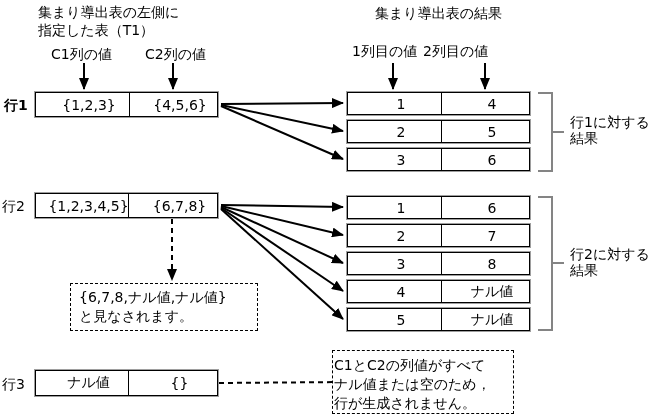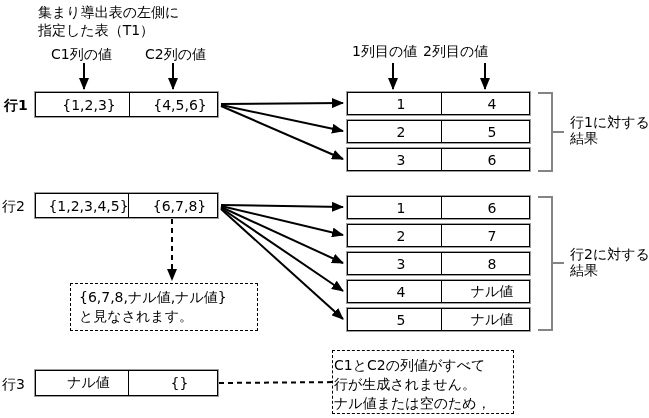--- a/index.html
+++ b/index.html
@@ -62,20 +62,21 @@
     <line x1="552" y1="132" x2="564" y2="132" stroke="#848484" stroke-width="2"></line>
     <path d="M538,197 H552 V330 H538" fill="none" stroke="#848484" stroke-width="2"></path>
     <line x1="552" y1="263" x2="564" y2="263" stroke="#848484" stroke-width="2"></line>
   </svg>
 
   <div class="txt" style="left:38px; top:3px;">集まり導出表の左側に</div>
   <div class="txt" style="left:38px; top:21px;">指定した表（T1）</div>
   <div class="txt" style="left:51px;  top:45px;">C1列の値</div>
   <div class="txt" style="left:145px; top:45px;">C2列の値</div>
 
+  <div class="txt" style="left:375px; top:4px;">集まり導出表の結果</div>
   <div class="txt" style="left:352px; top:42px;">1列目の値</div>
   <div class="txt" style="left:423px; top:42px;">2列目の値</div>
 
   <div class="rowlabel" style="left:4px; top:97px;font-weight:bold;">行1</div>
   <div class="tbox" style="left:35px; top:92px; width:183px; height:25px;">
     <div class="cell" style="width:93px;">{1,2,3}</div>
     <div class="cell" style="flex:1;">{4,5,6}</div>
   </div>
 
   <div class="rowlabel" style="left:2px; top:198px;">行2</div>
@@ -134,17 +135,17 @@
     <div class="cell" style="flex:1;">ナル値</div>
   </div>
 
   <div class="bracketlabel" style="left:570px; top:246px;">
     <div>行2に対する</div>
     <div>結果</div>
   </div>
 
   <div class="note note2">
     <div>C1とC2の列値がすべて</div>
+    <div>ナル値または空のため，</div>
     <div>行が生成されません。</div>
-    <div>ナル値または空のため，</div>
   </div>
 
 </div>
 
 </body></html>

